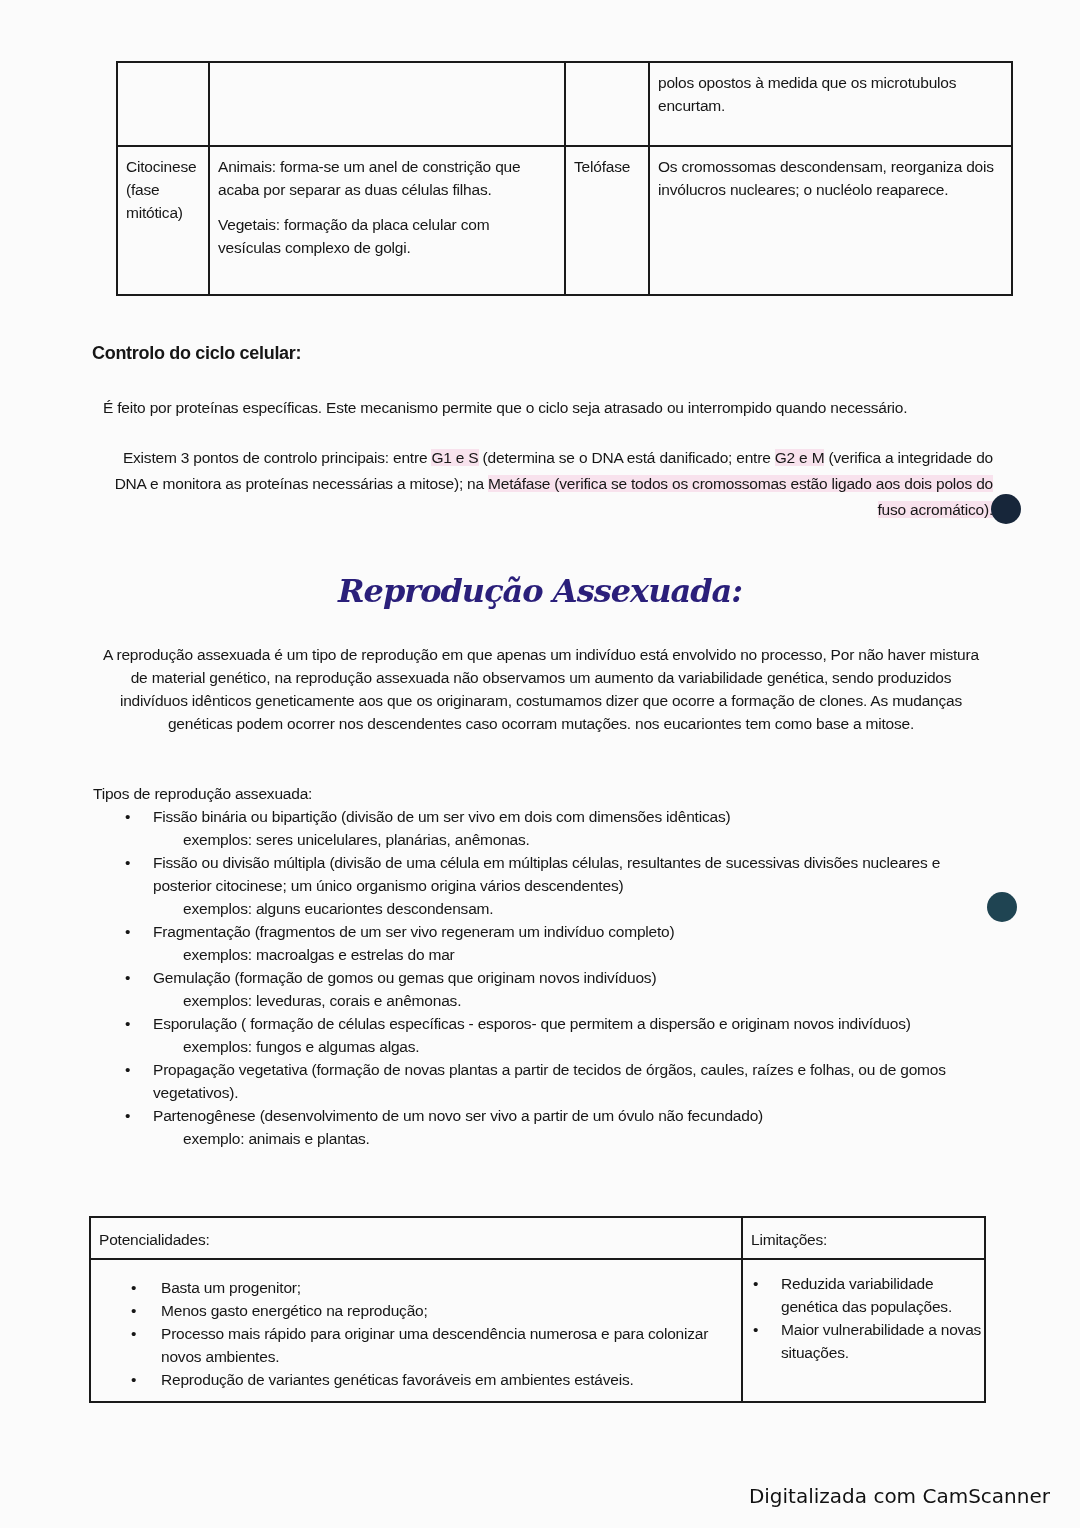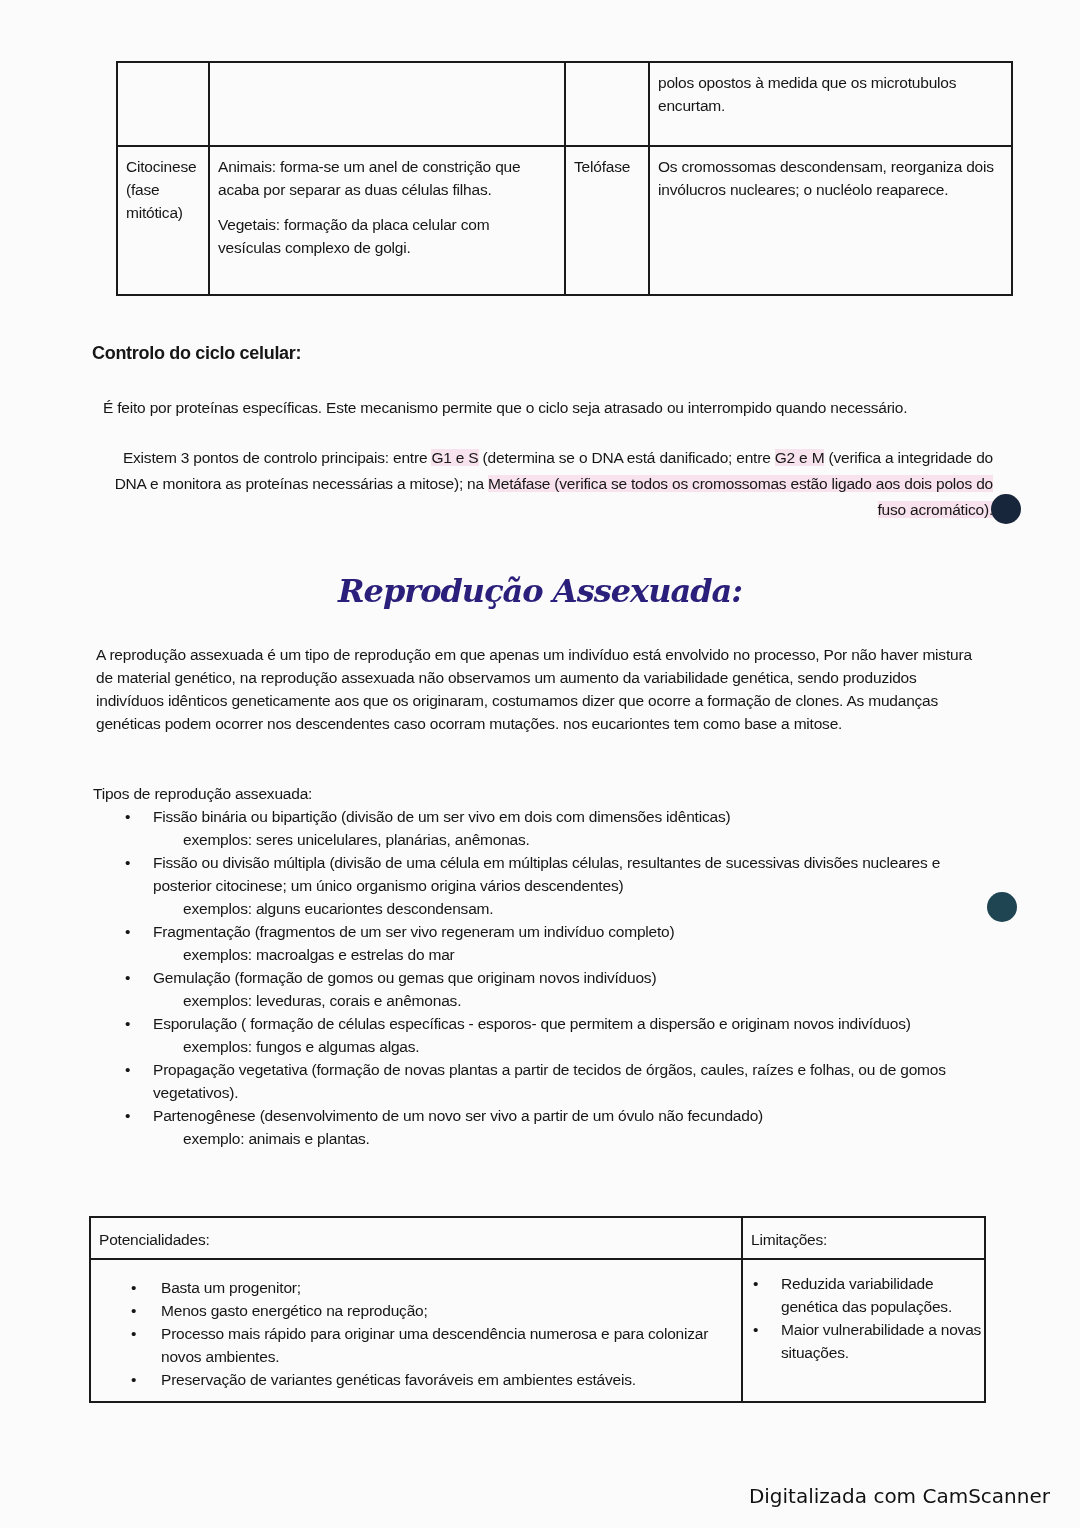--- a/index.html
+++ b/index.html
@@ -22,21 +22,21 @@
     .tbl-top p { margin: 0 0 12px 0; }
 
     .h2 { left: 92px; top: 343px; font-size: 18px; font-weight: bold; letter-spacing: -0.3px; }
     .hl { background: rgba(240, 160, 200, 0.28); }
 
     .title-script {
       left: 0; width: 1080px; top: 572px; text-align: center;
       font-family: "DejaVu Serif", serif; font-style: italic; font-weight: bold;
       font-size: 32px; color: #2a1f7a; letter-spacing: -1px;
     }
-    .intro { left: 96px; top: 643px; width: 890px; }
+    .intro { left: 96px; top: 643px; width: 890px; text-align: center; }
 
     .types-head { left: 93px; top: 782px; }
     ul.types { position: absolute; left: 95px; top: 805px; width: 900px; margin: 0; padding: 0; list-style: none; }
     ul.types li { position: relative; padding-left: 58px; margin: 0; }
     ul.types li .bul { position: absolute; left: 30px; top: 0; }
     ul.types li .ex { display: block; padding-left: 30px; }
 
     .tbl-bot { left: 89px; top: 1216px; width: 897px; border-radius: 7px; }
     .tbl-bot td { border: 2px solid #1a1a1a; vertical-align: top; font-size: 15.5px; line-height: 23px; letter-spacing: -0.2px; }
     .tbl-bot .hd td { height: 30px; padding: 10px 8px 0 8px; }
@@ -103,21 +103,21 @@
         <tr class="hd">
       <td style="width:634px">Potencialidades:</td>
       <td>Limitações:</td>
     </tr>
     <tr>
       <td style="padding:16px 0 10px 0;">
         <ul>
           <li><span class="bul">•</span><span>Basta um progenitor;</span></li>
           <li><span class="bul">•</span><span>Menos gasto energético na reprodução;</span></li>
           <li><span class="bul">•</span><span>Processo mais rápido para originar uma descendência numerosa e para colonizar novos ambientes.</span></li>
-          <li><span class="bul">•</span><span>Preservação de variantes genéticas favoráveis em ambientes estáveis.</span></li>
+          <li><span class="bul">•</span><span>Reprodução de variantes genéticas favoráveis em ambientes estáveis.</span></li>
         </ul>
       </td>
       <td class="lim" style="padding:12px 0 10px 0;">
         <ul>
           <li><span class="bul">•</span><span>Reduzida variabilidade genética das populações.</span></li>
           <li><span class="bul">•</span><span>Maior vulnerabilidade a novas situações.</span></li>
         </ul>
       </td>
     </tr>
   </tbody>

